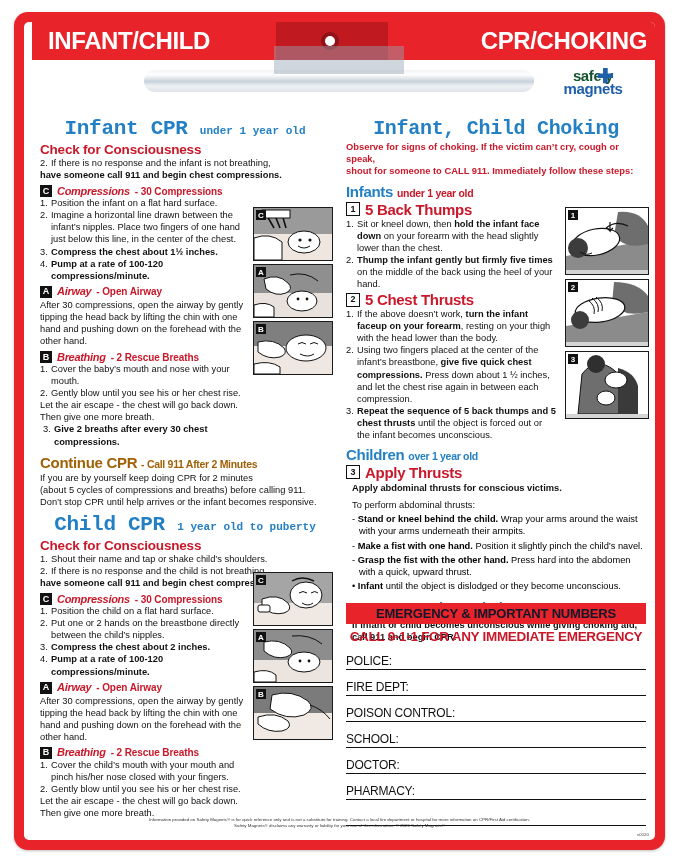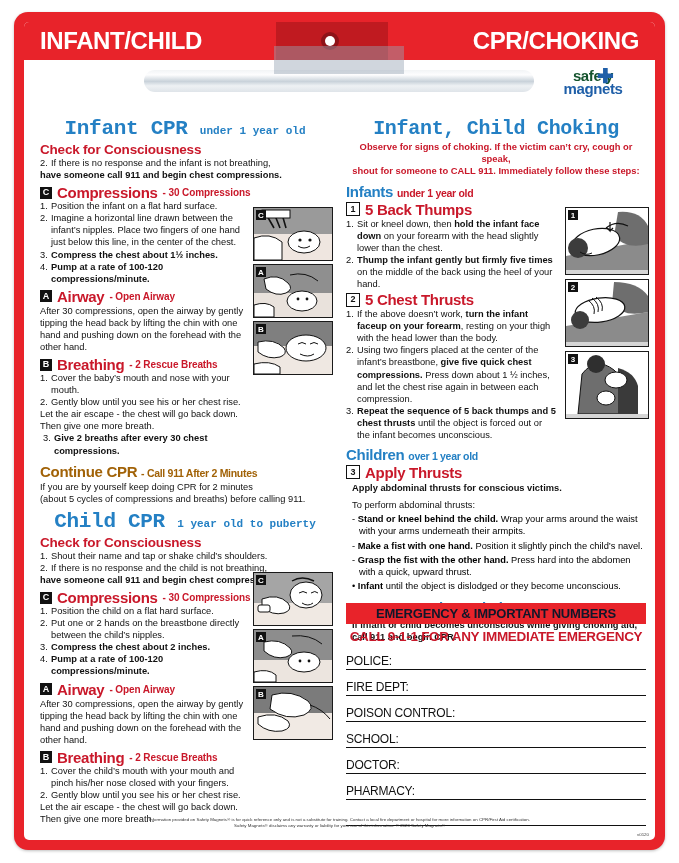--- a/index.html
+++ b/index.html
@@ -2,21 +2,21 @@
 <html><head>
 <meta charset="utf-8">
 <style>
   html,body{margin:0;padding:0;background:#ffffff;}
   body{width:679px;height:863px;font-family:"Liberation Sans",sans-serif;-webkit-font-smoothing:antialiased;}
   .poster{position:relative;width:679px;height:863px;box-sizing:border-box;}
   .card{position:absolute;left:14px;top:12px;width:651px;height:838px;background:#e8232a;border-radius:14px;box-sizing:border-box;box-shadow:0 1px 3px rgba(0,0,0,.25);}
   .inner{position:absolute;left:10px;top:10px;right:10px;bottom:10px;background:#ffffff;border-radius:5px;overflow:hidden;}
 
   
-  .hdr{position:absolute;left:0;top:0;width:100%;height:38px;background:#e8232a;display:flex;align-items:center;justify-content:space-between;}
+  .hdr{position:absolute;left:8px;top:0;width:100%;height:38px;background:#e8232a;display:flex;align-items:center;justify-content:space-between;}
   .hdr-t{color:#fff;font-weight:bold;font-size:24px;letter-spacing:-.4px;font-family:"Liberation Sans",sans-serif;white-space:nowrap;}
   .hdr-l{padding-left:16px;}
   .hdr-r{padding-right:16px;}
   .hdr-mid{position:absolute;left:252px;top:0;width:112px;height:38px;background:#c01a20;}
   .grommet{position:absolute;left:297px;top:10px;width:18px;height:18px;border-radius:50%;background:#8e1218;}
   .grommet:after{content:"";position:absolute;left:4px;top:4px;width:10px;height:10px;border-radius:50%;background:#fff;}
   .magstrip{position:absolute;left:120px;top:48px;width:390px;height:22px;border-radius:11px;
     background:linear-gradient(to bottom,#f2f4f6 0%,#fdfdfe 22%,#c9d2da 52%,#eef1f4 72%,#dfe4e9 100%);}
   .magstrip:before{content:"";position:absolute;left:130px;top:-24px;width:130px;height:28px;background:rgba(150,165,180,.45);}
   .logo{position:absolute;right:16px;top:46px;width:92px;text-align:center;line-height:1;}
@@ -37,41 +37,41 @@
   .steps{margin:0;padding:0;list-style:none;font-size:9.3px;line-height:1.30;color:#111;}
   .steps li{margin:0;padding-left:11px;text-indent:-11px;}
   .steps li .n{display:inline-block;width:11px;text-indent:0;}
   b{font-weight:bold;}
   .ind{padding-left:11px;text-indent:0;}
 
   .abc{display:flex;align-items:center;gap:5px;margin-top:4px;}
   .badge{width:12px;height:12px;background:#111;color:#fff;font-size:9px;font-weight:bold;
     display:flex;align-items:center;justify-content:center;line-height:1;flex:0 0 auto;}
   .badge.sq{border:1px solid #111;background:#fff;color:#111;}
-  .abc .ttl{color:#c9182a;font-size:15px;font-weight:bold;letter-spacing:-.3px;line-height:1;}
+  .abc .ttl{color:#c9182a;font-size:11px;font-weight:bold;letter-spacing:-.3px;line-height:1;font-style:italic;}
   .abc .tsub{color:#c9182a;font-size:10px;font-weight:bold;letter-spacing:-.1px;}
   .body{font-size:9.3px;line-height:1.30;color:#111;margin-top:1px;}
   .cont{color:#a16207;font-size:15px;font-weight:bold;letter-spacing:-.3px;margin-top:6px;}
   .cont .csub{font-size:10.5px;}
 
   .txtw{width:205px;}
   .txtwide{width:290px;}
 
   
   .pics{position:absolute;width:78px;}
   .pic{width:78px;height:auto;border:1px solid #1a1a1a;margin-bottom:3px;position:relative;background:#cfcfcf;overflow:hidden;}
   .pic .lbl{position:absolute;left:2px;top:2px;width:10px;height:10px;background:#111;color:#fff;font-size:8px;font-weight:bold;display:flex;align-items:center;justify-content:center;z-index:5;}
   .pic svg{display:block;width:100%;height:auto;}
 
   .picsR{position:absolute;width:82px;}
   .picR{width:82px;border:1px solid #1a1a1a;margin-bottom:4px;position:relative;background:#d5d5d5;overflow:hidden;}
   .picR .lbl{position:absolute;left:2px;top:2px;width:10px;height:10px;background:#111;color:#fff;font-size:8px;font-weight:bold;display:flex;align-items:center;justify-content:center;z-index:5;}
 
   
-  .intro{font-size:9.4px;font-weight:bold;color:#c9182a;text-align:center;line-height:1.3;margin-top:2px;}
+  .intro{font-size:9.4px;font-weight:bold;color:#c9182a;text-align:left;line-height:1.3;margin-top:2px;}
   .agegrp{color:#2480c4;font-size:15px;font-weight:bold;letter-spacing:-.3px;margin-top:5px;}
   .agegrp .ag{font-size:10.5px;color:#c9182a;}
   .agegrp .agb{font-size:10.5px;color:#2480c4;}
   .numh{display:flex;align-items:center;gap:5px;margin-top:1px;}
   .numh .ttl{color:#c9182a;font-size:15px;font-weight:bold;letter-spacing:-.3px;}
   .bul{margin:0;padding:0;list-style:none;font-size:9.3px;line-height:1.32;}
   .bul li{padding-left:7px;text-indent:-7px;margin-top:2px;}
 
   
   .emerg{position:absolute;left:322px;top:581px;width:300px;}
@@ -147,20 +147,21 @@
         <li style="padding-left:14px;text-indent:-11px"><span class="n">3.</span><b>Give 2 breaths after every 30 chest compressions.</b></li>
       </ul>
 
       <div class="cont">
         <span>Continue CPR</span>
         <span class="csub">- Call 911 After 2 Minutes</span>
       </div>
       <div class="body txtwide">
         <div>If you are by yourself keep doing CPR for 2 minutes</div>
         <div>(about 5 cycles of compressions and breaths) before calling 911.</div>
+        <div>Don’t stop CPR until help arrives or the infant becomes responsive.</div>
       </div>
 
       <h1 class="sect" style="margin-top:6px">
         <span>Child CPR</span>
         <span class="sub">1 year old to puberty</span>
       </h1>
       <h2 class="rh lf">Check for Consciousness</h2>
       <ul class="steps txtwide">
         <li><span class="n">1.</span><span>Shout their name and tap or shake child’s shoulders.</span></li>
         <li><span class="n">2.</span><span>If there is no response and the child is not breathing,</span></li>

